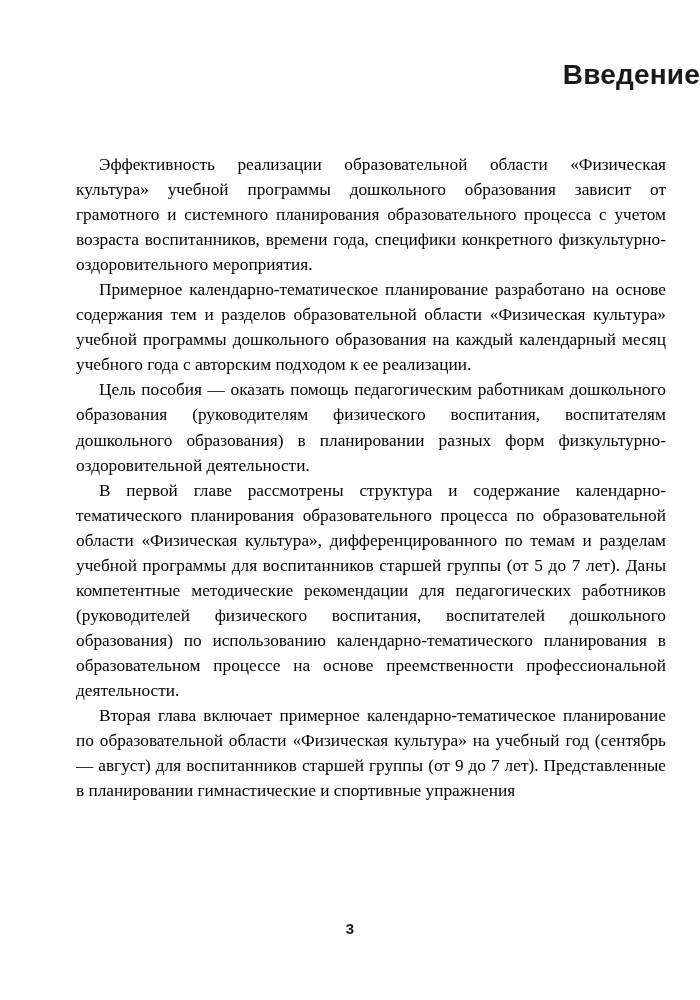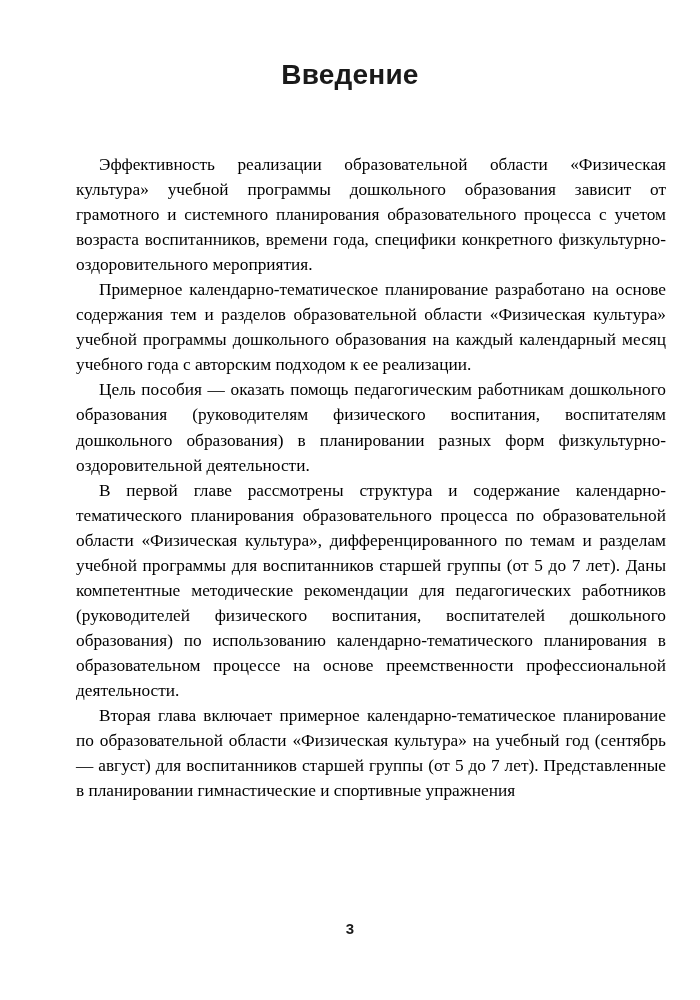--- a/index.html
+++ b/index.html
@@ -26,21 +26,21 @@
     background: #ffffff;
   }
 
   .page-title {
     margin: 0;
     padding: 0;
     position: absolute;
     top: 58px;
     left: 0;
     width: 700px;
-    text-align: center;
+    text-align: right;
     font-family: "Liberation Sans", "DejaVu Sans", sans-serif;
     font-weight: bold;
     font-size: 28px;
     line-height: 34px;
     letter-spacing: 0.2px;
     color: #1a1a1a;
   }
 
   .body-block {
     position: absolute;
@@ -81,18 +81,18 @@
 
 <div class="page">
 
   <h1 class="page-title">Введение</h1>
 
   <div class="body-block">
     <p>Эффективность реализации образовательной области «Физическая культура» учебной программы дошкольного образования зависит от грамотного и системного планирования образовательного процесса с учетом возраста воспитанников, времени года, специфики конкретного физкультурно-оздоровительного мероприятия.</p>
     <p>Примерное календарно-тематическое планирование разработано на основе содержания тем и разделов образовательной области «Физическая культура» учебной программы дошкольного образования на каждый календарный месяц учебного года с авторским подходом к ее реализации.</p>
     <p>Цель пособия — оказать помощь педагогическим работникам дошкольного образования (руководителям физического воспитания, воспитателям дошкольного образования) в планировании разных форм физкультурно-оздоровительной деятельности.</p>
     <p>В первой главе рассмотрены структура и содержание календарно-тематического планирования образовательного процесса по образовательной области «Физическая культура», дифференцированного по темам и разделам учебной программы для воспитанников старшей группы (от 5 до 7 лет). Даны компетентные методические рекомендации для педагогических работников (руководителей физического воспитания, воспитателей дошкольного образования) по использованию календарно-тематического планирования в образовательном процессе на основе преемственности профессиональной деятельности.</p>
-    <p>Вторая глава включает примерное календарно-тематическое планирование по образовательной области «Физическая культура» на учебный год (сентябрь — август) для воспитанников старшей группы (от 5 до 7 лет). Представленные в планировании гимнастические и спортивные упражнения</p>
+    <p>Вторая глава включает примерное календарно-тематическое планирование по образовательной области «Физическая культура» на учебный год (сентябрь — август) для воспитанников старшей группы (от 9 до 7 лет). Представленные в планировании гимнастические и спортивные упражнения</p>
   </div>
 
   <div class="page-number">3</div>
 
 </div>
 
 </body></html>

